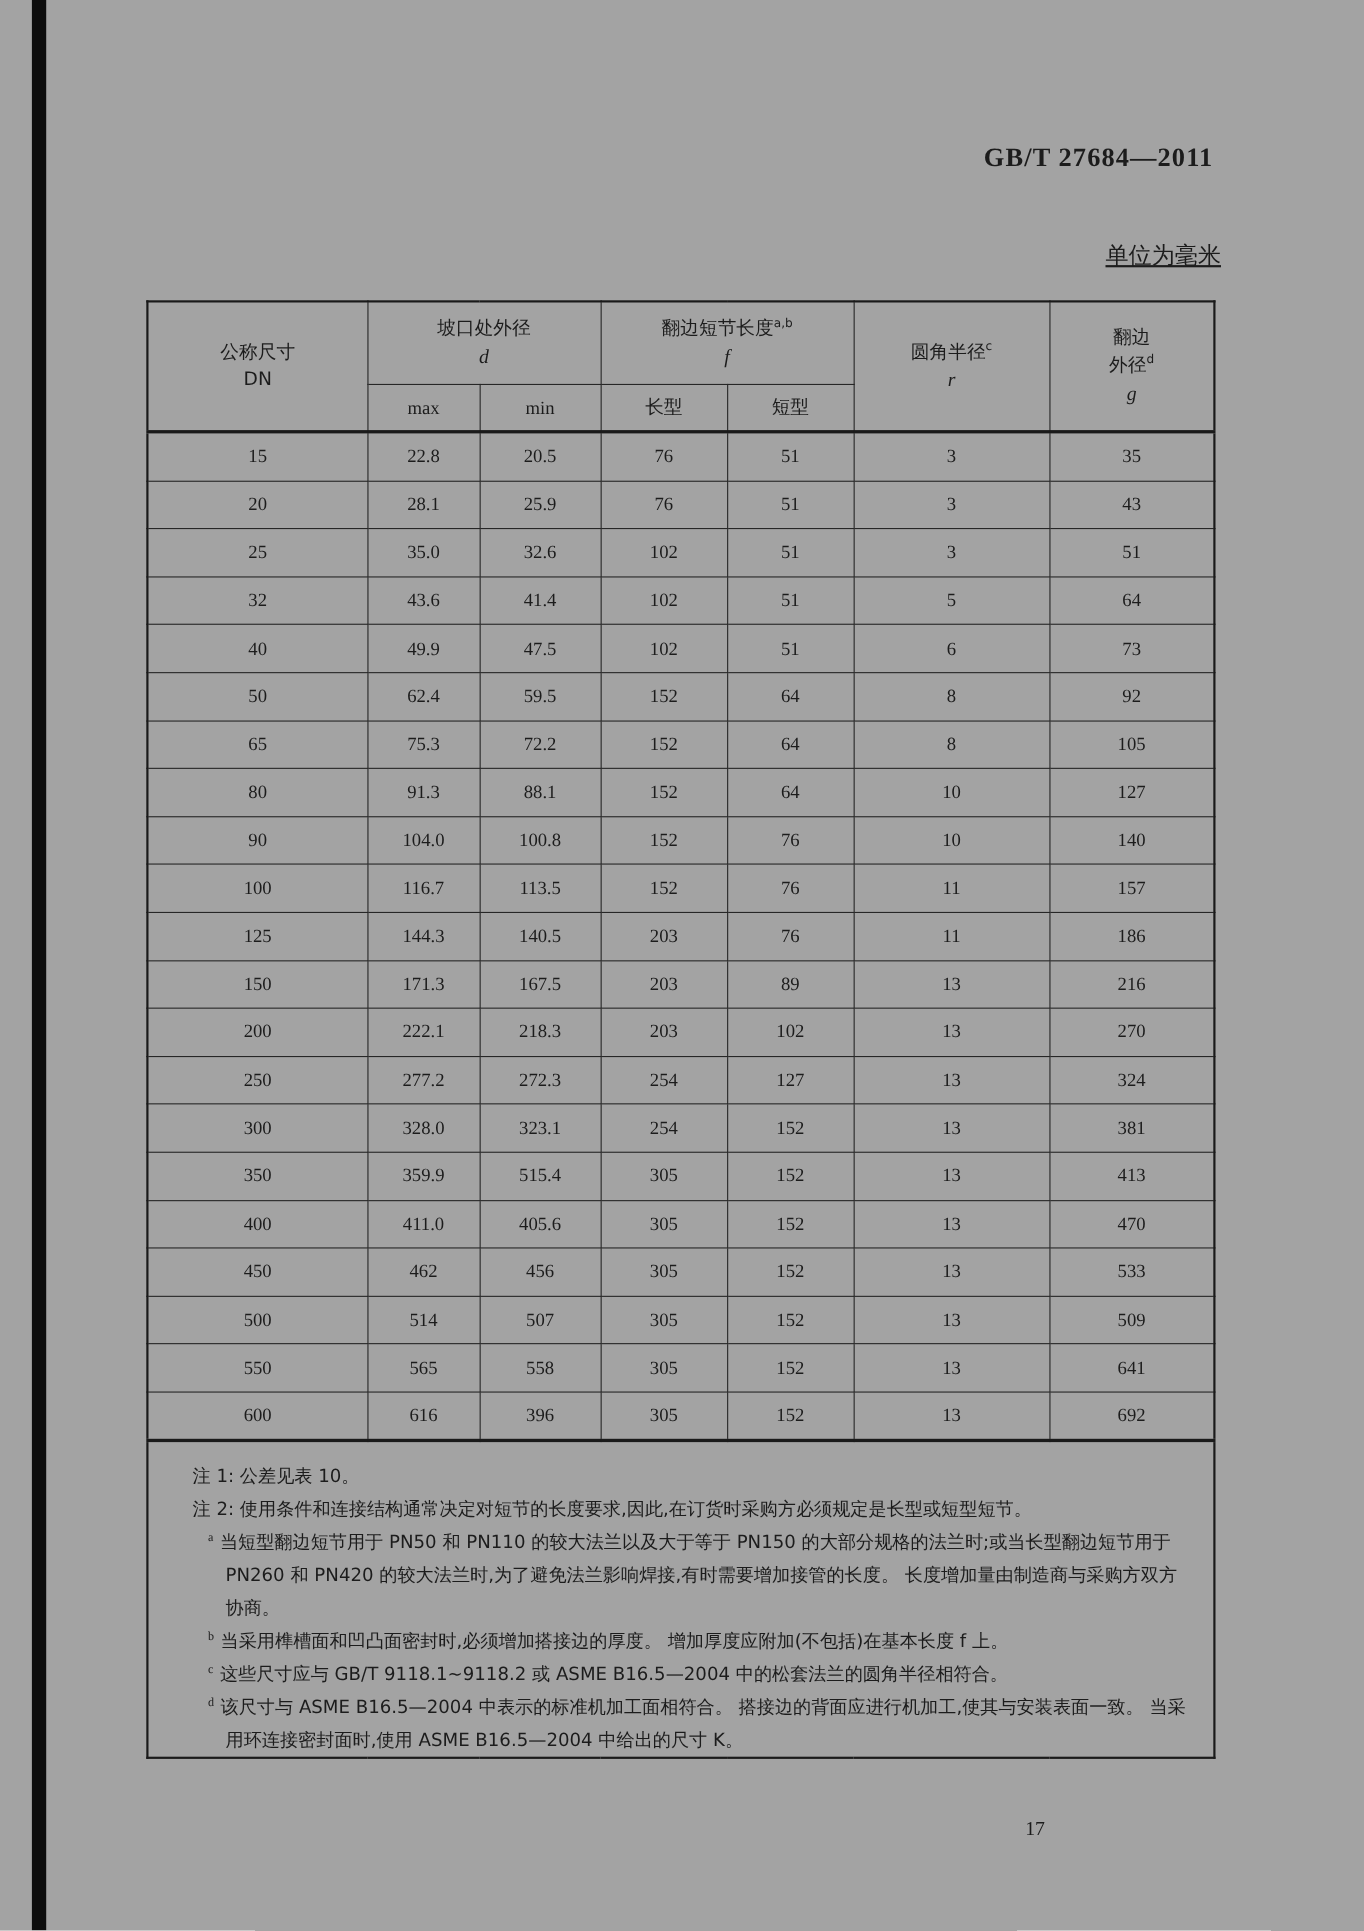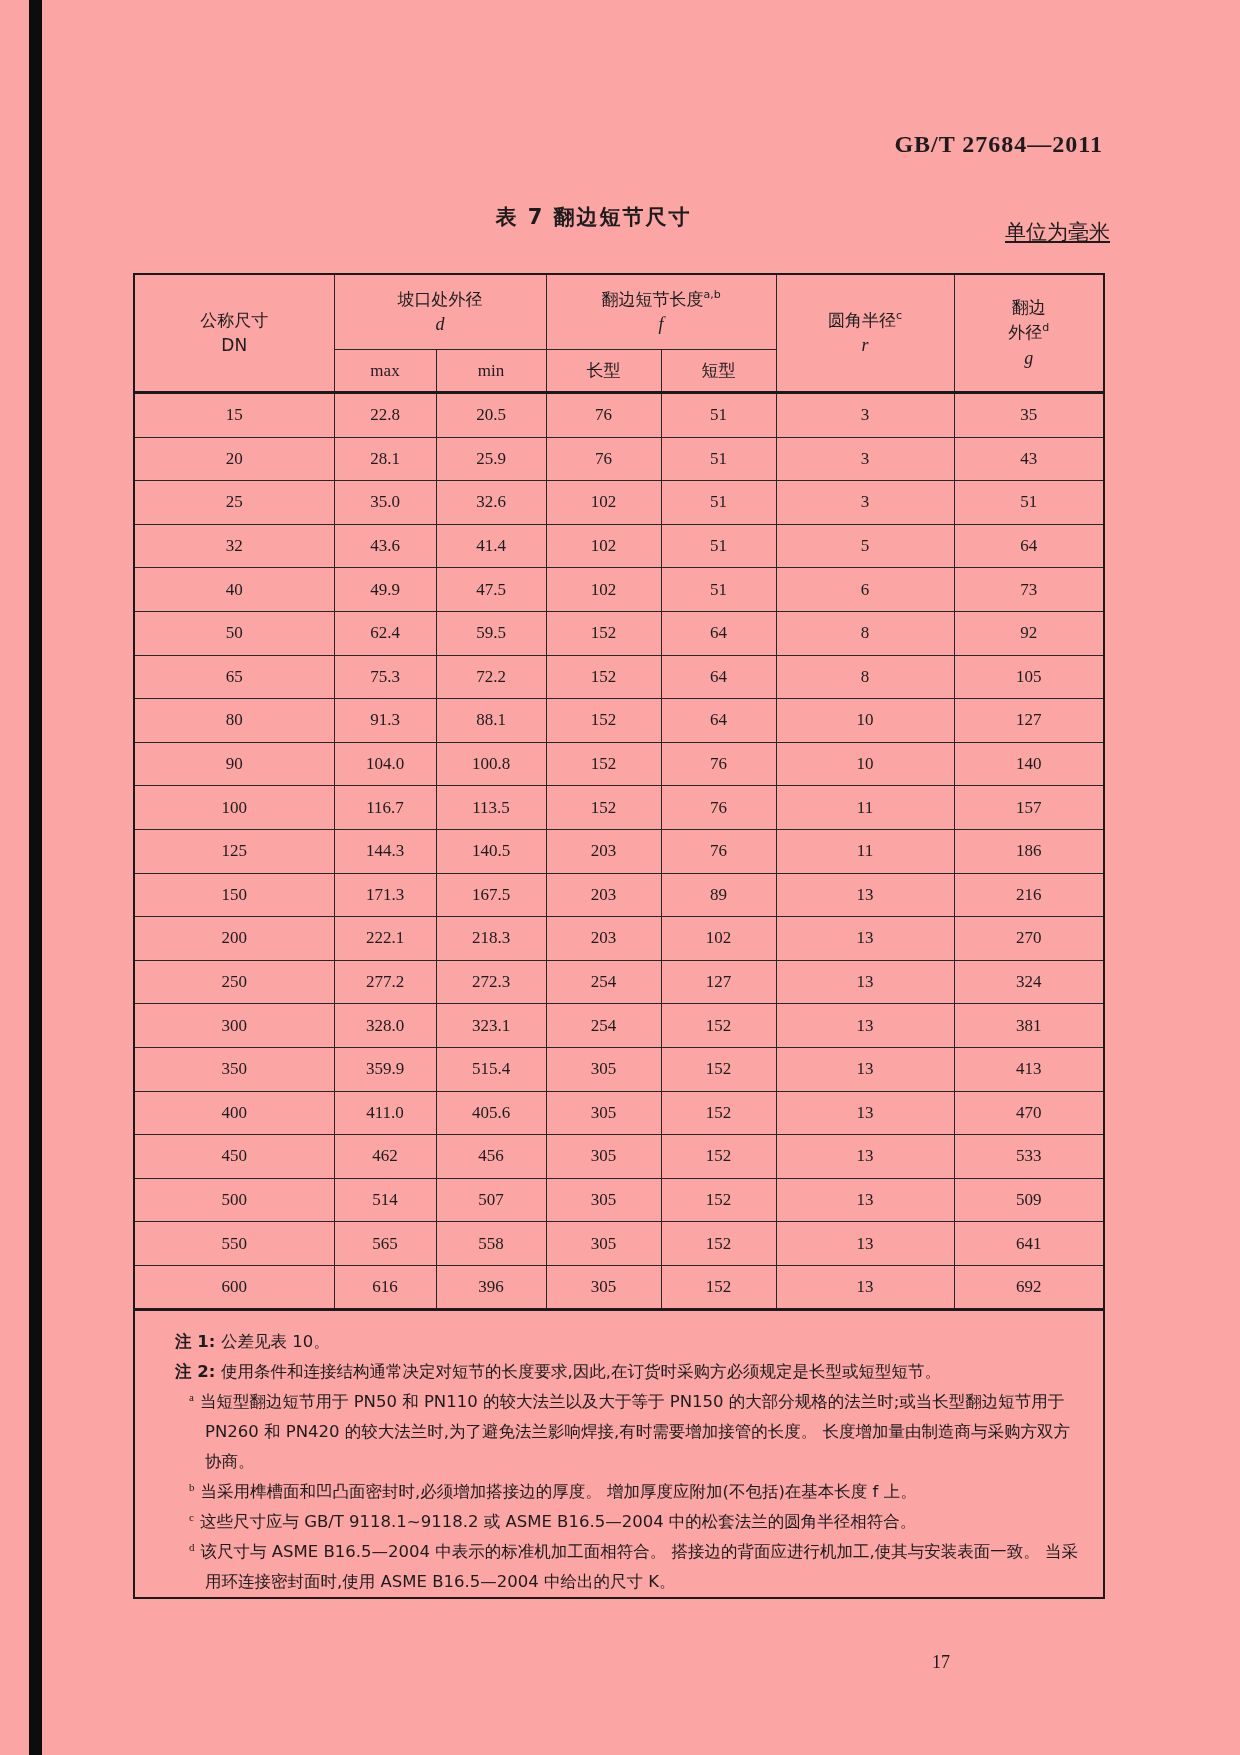--- a/index.html
+++ b/index.html
@@ -1,19 +1,19 @@
 <!DOCTYPE html>
 <html><head>
 <meta charset="utf-8">
 <style>
   html,body{margin:0;padding:0;background:#e8e8e8;}
   .page{
     position:relative;
     width:1240px;height:1755px;
-    background:#fca5a5;
+    background:#a3a3a3;
     font-family:"DejaVu Sans","Liberation Sans",sans-serif;
     color:#1c1c1c;
     overflow:hidden;
   }
   .scan-bar{
     position:absolute;left:29px;top:0;width:13px;height:1755px;
     background:#0d0d0d;
   }
   .doc-code{
     position:absolute;top:131px;left:0;width:1103px;
@@ -60,21 +60,21 @@
   .sym{font-style:italic;font-size:18px;line-height:1.4;}
   .sup{font-size:11px;vertical-align:super;line-height:0;}
   tr.notes-row td{border-top:3px solid #1a1a1a;}
   .notes-cell{
     height:292px;vertical-align:top !important;
     text-align:left !important;
     padding:16px 18px 0 40px !important;
     font-family:"DejaVu Sans","Liberation Sans",sans-serif;
   }
   .note{font-size:16.5px;line-height:30px;}
-  .note .nmark{font-weight:bold;}
+  .note .nmark{font-weight:normal;}
   .note-letter{margin-left:14px;padding-left:16px;text-indent:-16px;}
   .note-letter .lmark{
     font-size:11px;vertical-align:super;line-height:0;
     font-family:"Liberation Serif","DejaVu Serif",serif;
     padding-right:6px;
   }
   .page-number{
     position:absolute;left:932px;top:1652px;
     font-family:"Liberation Serif","DejaVu Serif",serif;
     font-size:18px;
@@ -83,21 +83,20 @@
 </head>
 <body>
 
 <div class="page">
 
   <div class="scan-bar"></div>
 
   <div class="doc-code">GB/T 27684—2011</div>
 
   <div class="title-row">
-    <div class="table-title">表 7  翻边短节尺寸</div>
     <div class="unit-label">单位为毫米</div>
   </div>
 
   <table class="dim-table">
     <colgroup>
       <col class="c-dn">
         <col class="c-max">
         <col class="c-min">
       <col class="c-long">
         <col class="c-short">

